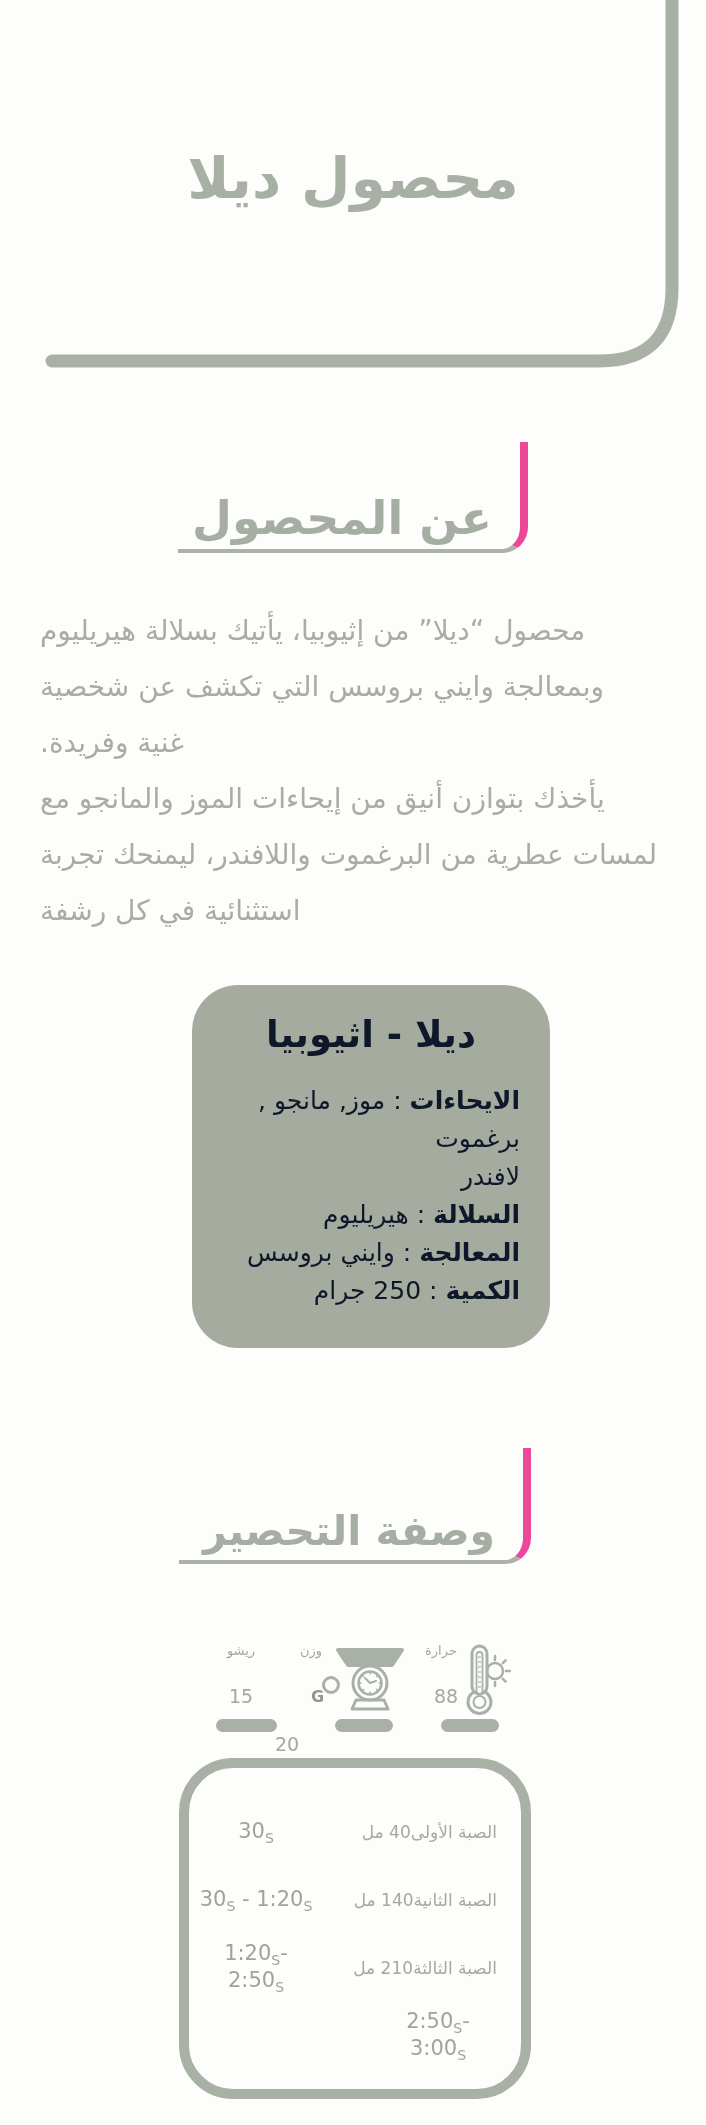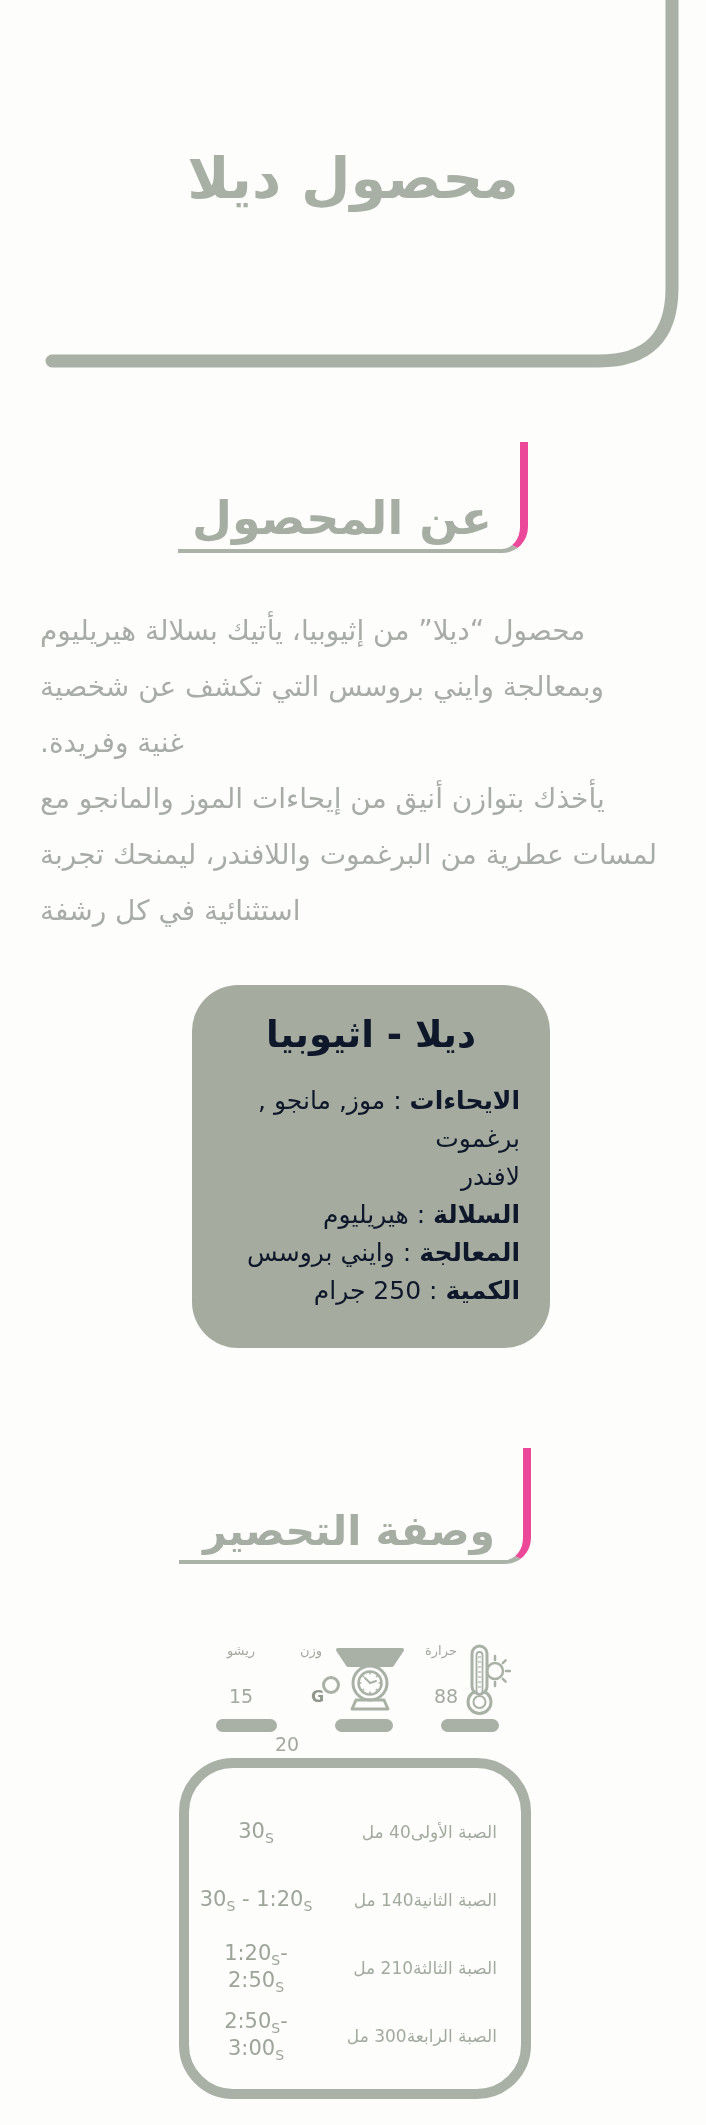--- a/index.html
+++ b/index.html
@@ -161,19 +161,18 @@
       </div>
       <div class="brew-row">
         <div class="brew-pour">الصبة الثانية140 مل</div>
         <div class="brew-time">30<span class="tsub">s</span> - 1:20<span class="tsub">s</span></div>
       </div>
       <div class="brew-row">
         <div class="brew-pour">الصبة الثالثة210 مل</div>
         <div class="brew-time">1:20<span class="tsub">s</span>- 2:50<span class="tsub">s</span></div>
       </div>
       <div class="brew-row">
-        <div class="brew-pour">الصبة الرابعة300 مل</div>
         <div class="brew-time">2:50<span class="tsub">s</span>- 3:00<span class="tsub">s</span></div>
       </div>
     </div>
   </div>
 
 </div>
 
 </body></html>

